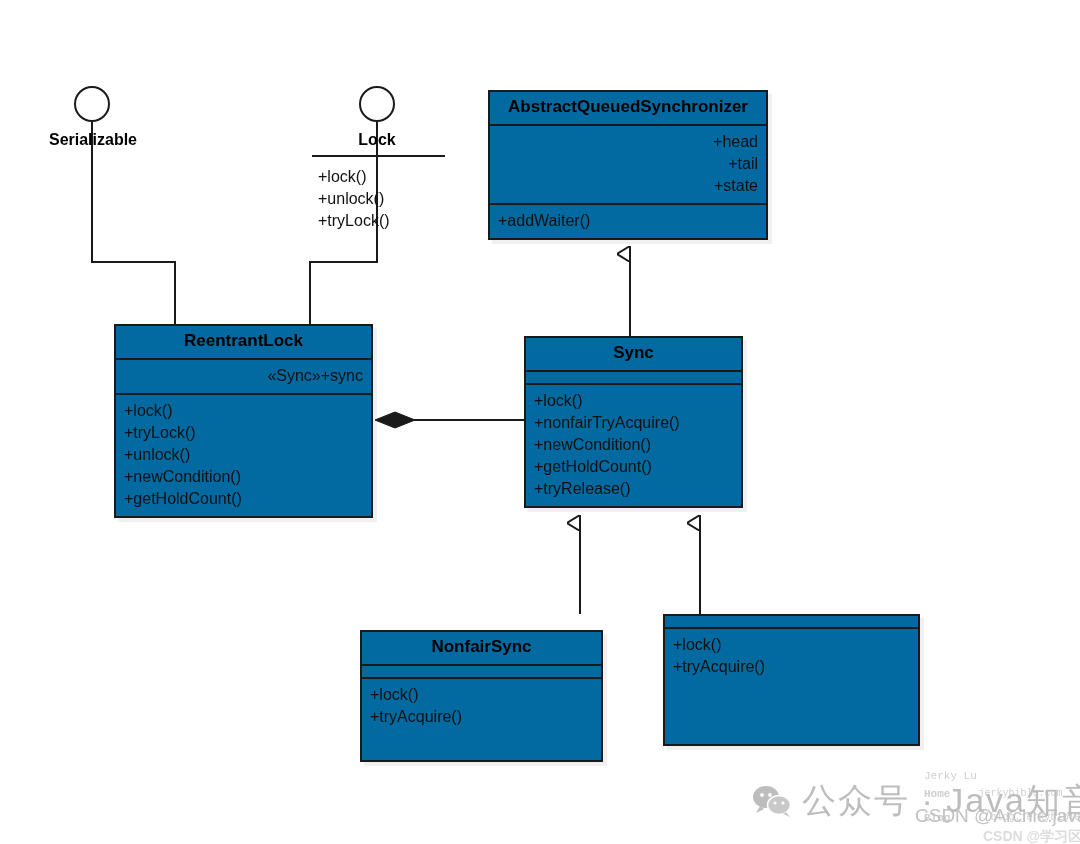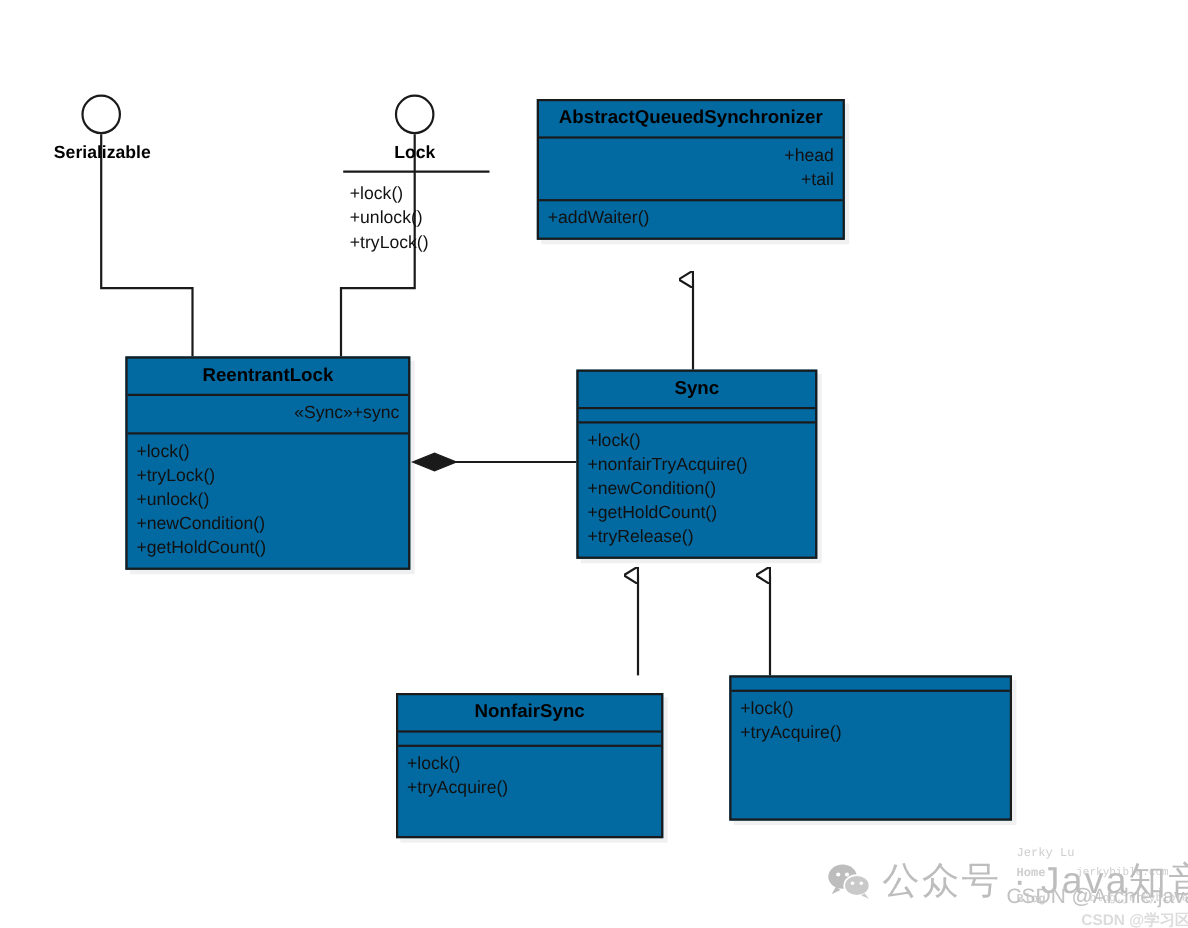--- a/index.html
+++ b/index.html
@@ -185,20 +185,21 @@
     <div class="uml-member">+lock()</div>
     <div class="uml-member">+unlock()</div>
     <div class="uml-member">+tryLock()</div>
   </div>
 
   <div class="uml-class" style="left:488px; top:90px; width:280px;">
     <div class="uml-name">AbstractQueuedSynchronizer</div>
     <div class="uml-compartment uml-attrs">
       <div class="uml-member">+head</div>
       <div class="uml-member">+tail</div>
+      <div class="uml-member">+state</div>
     </div>
     <div class="uml-compartment uml-methods">
       <div class="uml-member">+addWaiter()</div>
     </div>
   </div>
 
   <div class="uml-class" style="left:114px; top:324px; width:259px;">
     <div class="uml-name">ReentrantLock</div>
     <div class="uml-compartment uml-attrs">
       <div class="uml-member">«Sync»+sync</div>

